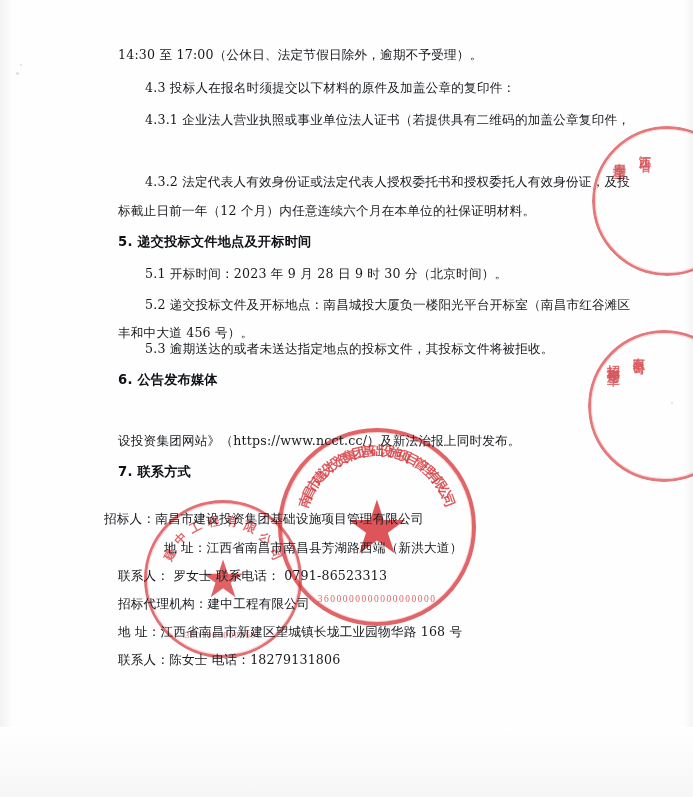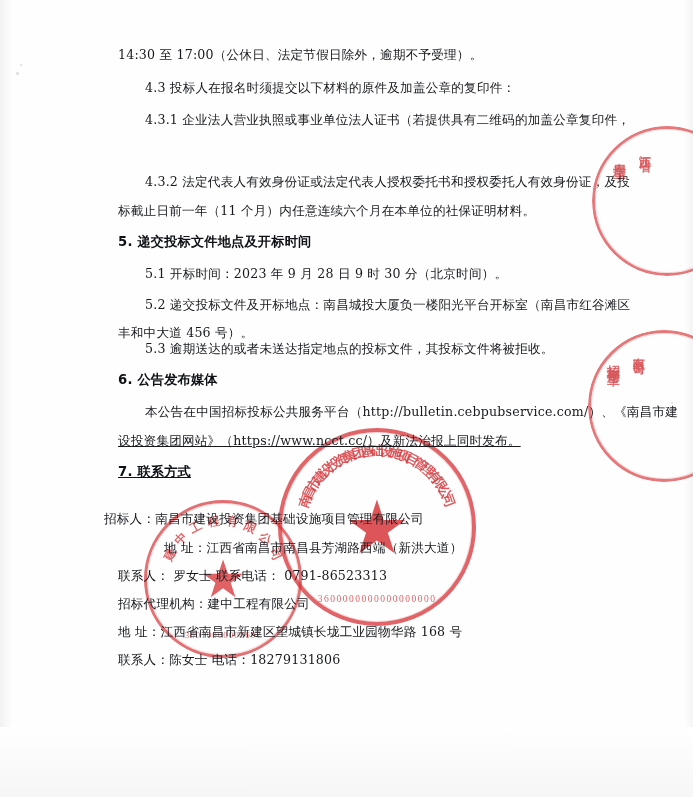--- a/index.html
+++ b/index.html
@@ -236,33 +236,32 @@
       </div>
     <div class="stamp-bottom" style="bottom:22px;font-size:9.5px;letter-spacing:1.5px;">3600000000000000000</div>
   </div>
 
   <div class="content">
 
     <div class="line body-line" style="left:118px;top:47px;">14:30 至 17:00（公休日、法定节假日除外，逾期不予受理）。</div>
     <div class="line body-line" style="left:145px;top:80px;">4.3 投标人在报名时须提交以下材料的原件及加盖公章的复印件：</div>
     <div class="line body-line" style="left:145px;top:112px;">4.3.1 企业法人营业执照或事业单位法人证书（若提供具有二维码的加盖公章复印件，</div>
     <div class="line body-line" style="left:145px;top:174px;">4.3.2 法定代表人有效身份证或法定代表人授权委托书和授权委托人有效身份证，及投</div>
-    <div class="line body-line" style="left:118px;top:203px;">标截止日前一年（11 个月）内任意连续六个月在本单位的社保证明材料。</div>
+    <div class="line body-line" style="left:118px;top:203px;">标截止日前一年（12 个月）内任意连续六个月在本单位的社保证明材料。</div>
 
     <div class="line heading" style="left:118px;top:233px;">5. 递交投标文件地点及开标时间</div>
     <div class="line body-line" style="left:145px;top:266px;">5.1  开标时间：2023 年 9 月 28 日  9 时 30 分（北京时间）。</div>
     <div class="line body-line" style="left:145px;top:297px;">5.2  递交投标文件及开标地点：南昌城投大厦负一楼阳光平台开标室（南昌市红谷滩区</div>
     <div class="line body-line" style="left:118px;top:325px;">丰和中大道 456 号）。</div>
     <div class="line body-line" style="left:145px;top:341px;">5.3 逾期送达的或者未送达指定地点的投标文件，其投标文件将被拒收。</div>
 
     <div class="line heading" style="left:118px;top:371px;">6. 公告发布媒体</div>
-    <div class="line body-line" style="left:145px;top:404px;">本公告在中国招标投标公共服务平台（http://bulletin.cebpubservice.com/）、《南昌市建</div>
-    <div class="line body-line" style="left:118px;top:433px;text-decoration:underline;">设投资集团网站》（https://www.ncct.cc/）及新法治报上同时发布。</div>
-
-    <div class="line heading" style="left:118px;top:463px;text-decoration:underline;">7. 联系方式</div>
+    <div class="line body-line" style="left:118px;top:433px;">设投资集团网站》（https://www.ncct.cc/）及新法治报上同时发布。</div>
+
+    <div class="line heading" style="left:118px;top:463px;">7. 联系方式</div>
     <div class="line contact-line" style="left:104px;top:511px;">招标人：南昌市建设投资集团基础设施项目管理有限公司</div>
     <div class="line contact-line" style="left:118px;top:540px;margin-left:46px;">地    址：江西省南昌市南昌县芳湖路西端（新洪大道）</div>
     <div class="line contact-line" style="left:118px;top:568px;">联系人：  罗女士        联系电话：  0791-86523313</div>
     <div class="line contact-line" style="left:118px;top:596px;">招标代理机构：建中工程有限公司</div>
     <div class="line contact-line" style="left:118px;top:624px;">地  址：江西省南昌市新建区望城镇长垅工业园物华路 168 号</div>
     <div class="line contact-line" style="left:118px;top:652px;">联系人：陈女士          电话：18279131806</div>
 
   </div>
 </div>
 

